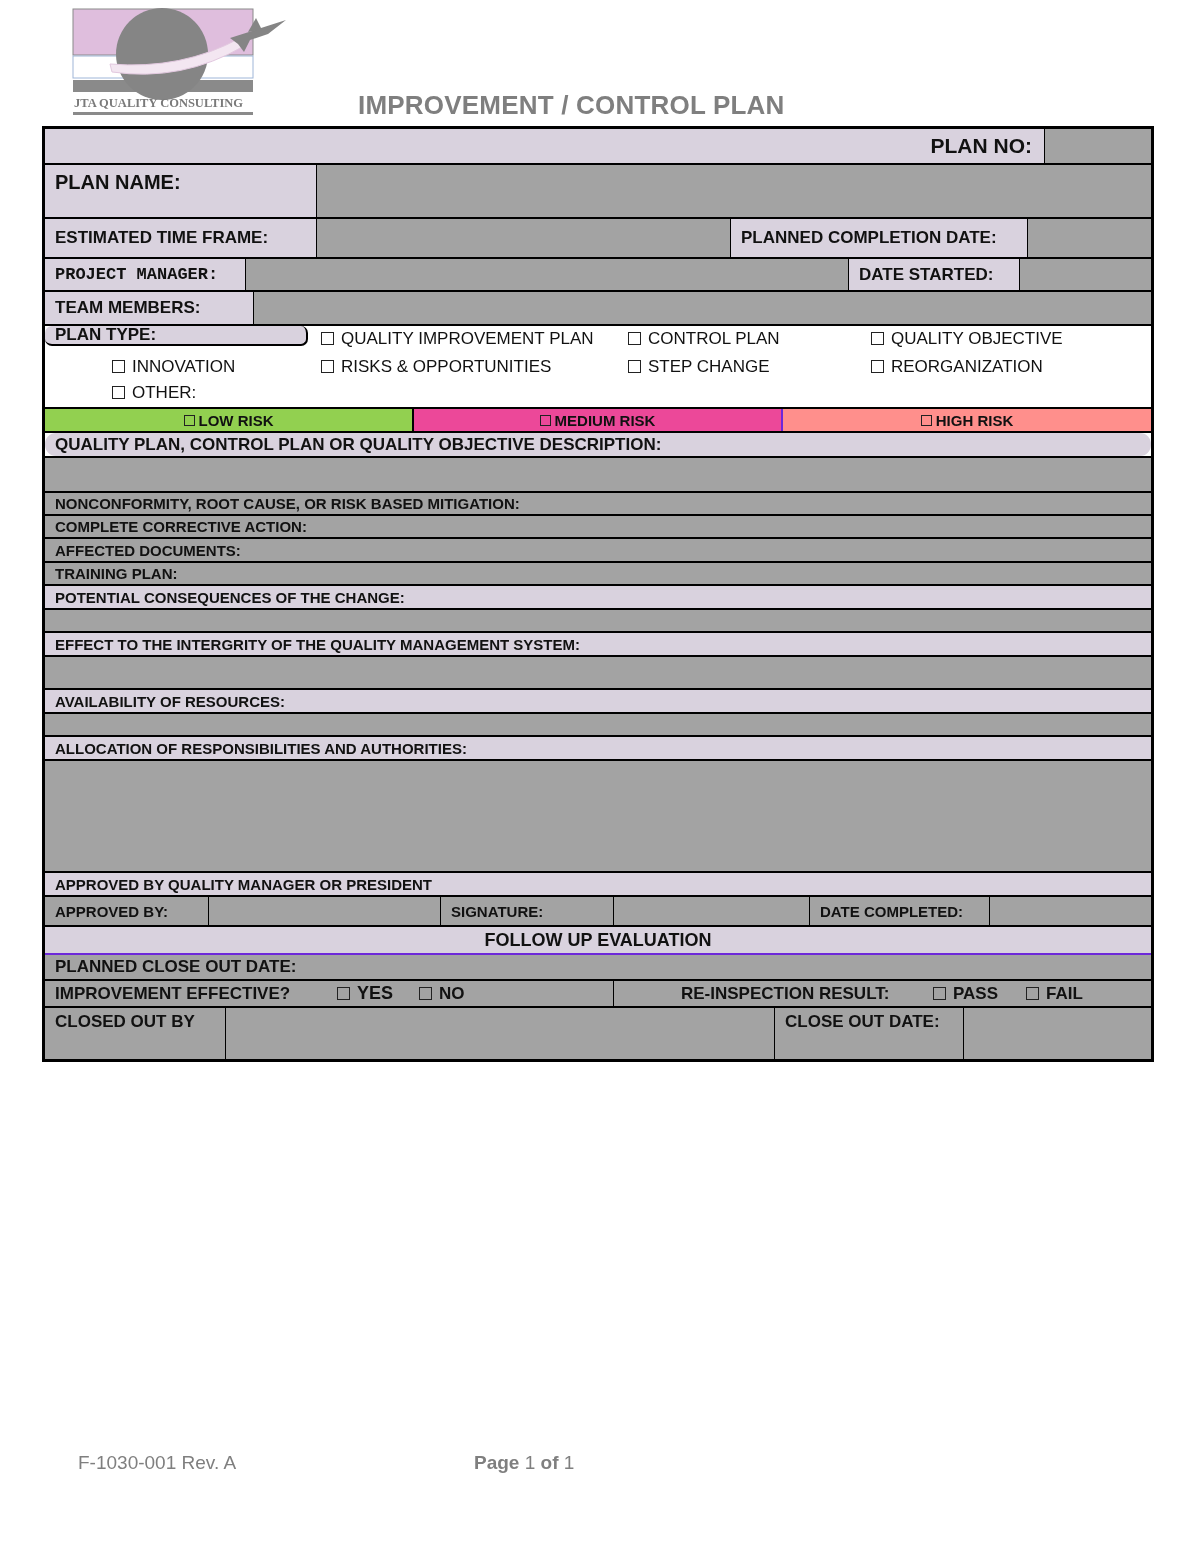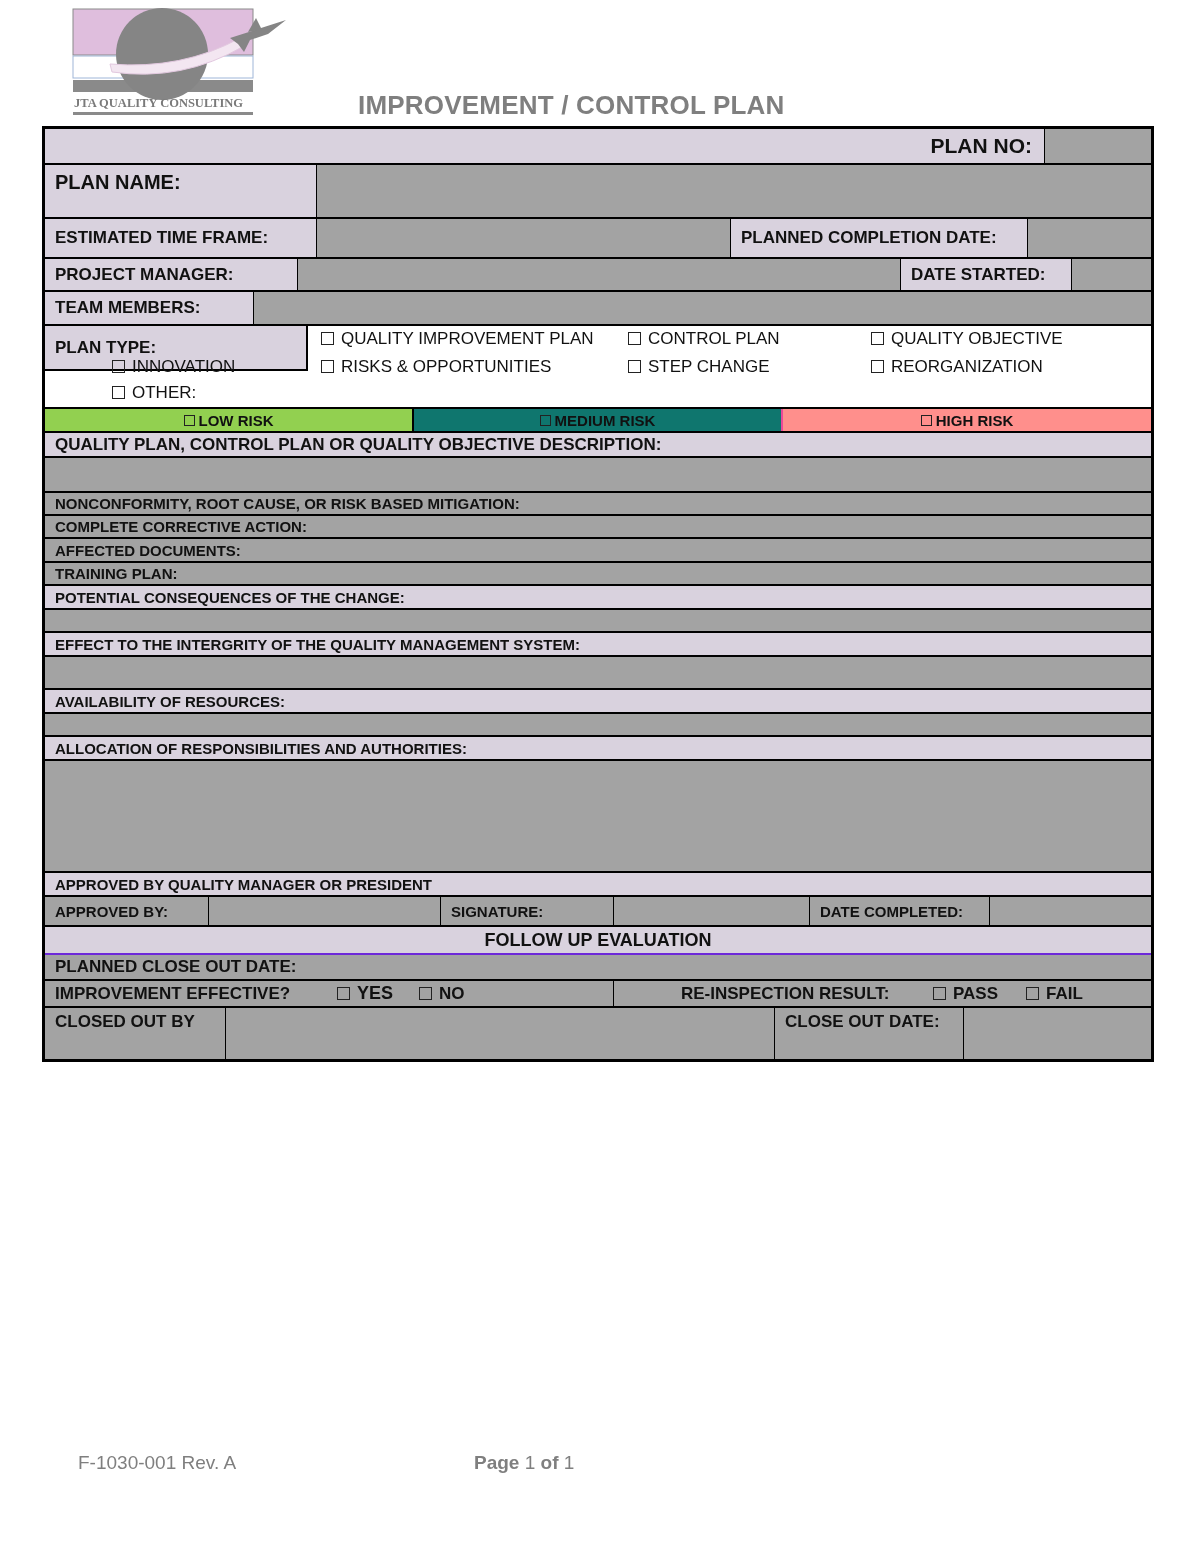--- a/index.html
+++ b/index.html
@@ -62,63 +62,63 @@
   </div>
 
   <div class="row" style="height:40px;">
     <div class="cell lab f16" style="width:272px;">ESTIMATED TIME FRAME:</div>
     <div class="cell wht" style="width:414px;"></div>
     <div class="cell lab f16" style="width:297px;">PLANNED COMPLETION DATE:</div>
     <div class="cell wht" style="flex:1;"></div>
   </div>
 
   <div class="row" style="height:33px;">
-    <div class="cell lab f16" style="width:253px;">PROJECT MANAGER:</div>
+    <div class="cell lab f16" style="width:201px;font-family:Liberation Mono, monospace;">PROJECT MANAGER:</div>
     <div class="cell wht" style="width:603px;"></div>
     <div class="cell lab f16" style="width:171px;">DATE STARTED:</div>
     <div class="cell wht" style="flex:1;"></div>
   </div>
 
   <div class="row" style="height:34px;">
     <div class="cell lab f16" style="width:209px;">TEAM MEMBERS:</div>
     <div class="cell wht" style="flex:1;"></div>
   </div>
 
   <div class="row" style="height:83px; position:relative; display:block;">
-    <div class="cell lab f16" style="position:absolute; left:0; top:0; width:263px; height:45px; border-right:2px solid #000; border-bottom:2px solid #000;">PLAN TYPE:</div>
+    <div class="cell lab f16" style="position:absolute; left:0; top:0; width:263px; height:20px; border-right:2px solid #000; border-bottom:2px solid #000;border-radius:7px;">PLAN TYPE:</div>
 
     <div class="cb" style="left:276px; top:3px;"><span class="box"></span><span>QUALITY IMPROVEMENT PLAN</span></div>
     <div class="cb" style="left:583px; top:3px;"><span class="box"></span><span>CONTROL PLAN</span></div>
     <div class="cb" style="left:826px; top:3px;"><span class="box"></span><span>QUALITY OBJECTIVE</span></div>
 
     <div class="cb" style="left:67px; top:31px;"><span class="box"></span><span>INNOVATION</span></div>
     <div class="cb" style="left:276px; top:31px;"><span class="box"></span><span>RISKS &amp; OPPORTUNITIES</span></div>
     <div class="cb" style="left:583px; top:31px;"><span class="box"></span><span>STEP CHANGE</span></div>
     <div class="cb" style="left:826px; top:31px;"><span class="box"></span><span>REORGANIZATION</span></div>
 
     <div class="cb" style="left:67px; top:57px;"><span class="box"></span><span>OTHER:</span></div>
   </div>
 
   <div class="row" style="height:24px;">
     <div class="cell risk cbb" style="width:369px; background:#92d050; border-right:2px solid #000;">
         <span class="box box-s"></span>
         <span>LOW RISK</span>
       </div>
-    <div class="cell risk cbb" style="width:369px; background:#0f766e; border-right:2px solid #ec4899;">
+    <div class="cell risk cbb" style="width:369px; background:#ec4899; border-right:2px solid #6d28d9;">
         <span class="box box-s"></span>
         <span>MEDIUM RISK</span>
       </div>
     <div class="cell risk cbb" style="flex:1; background:#ff8f8c;">
         <span class="box box-s"></span>
         <span>HIGH RISK</span>
       </div>
   </div>
 
   <div class="row" style="height:25px;">
-      <div class="cell lab f16" style="flex:1;">QUALITY PLAN, CONTROL PLAN OR QUALITY OBJECTIVE DESCRIPTION:</div>
+      <div class="cell lab f16" style="flex:1;border-radius:11px;">QUALITY PLAN, CONTROL PLAN OR QUALITY OBJECTIVE DESCRIPTION:</div>
     </div>
   <div class="row" style="height:35px;">
       <div class="cell wht" style="flex:1;"></div>
     </div>
 
   <div class="row" style="height:23px;">
       <div class="cell wht f15" style="flex:1;">NONCONFORMITY, ROOT CAUSE, OR RISK BASED MITIGATION:</div>
     </div>
   <div class="row" style="height:23px;">
       <div class="cell wht f15" style="flex:1;">COMPLETE CORRECTIVE ACTION:</div>

